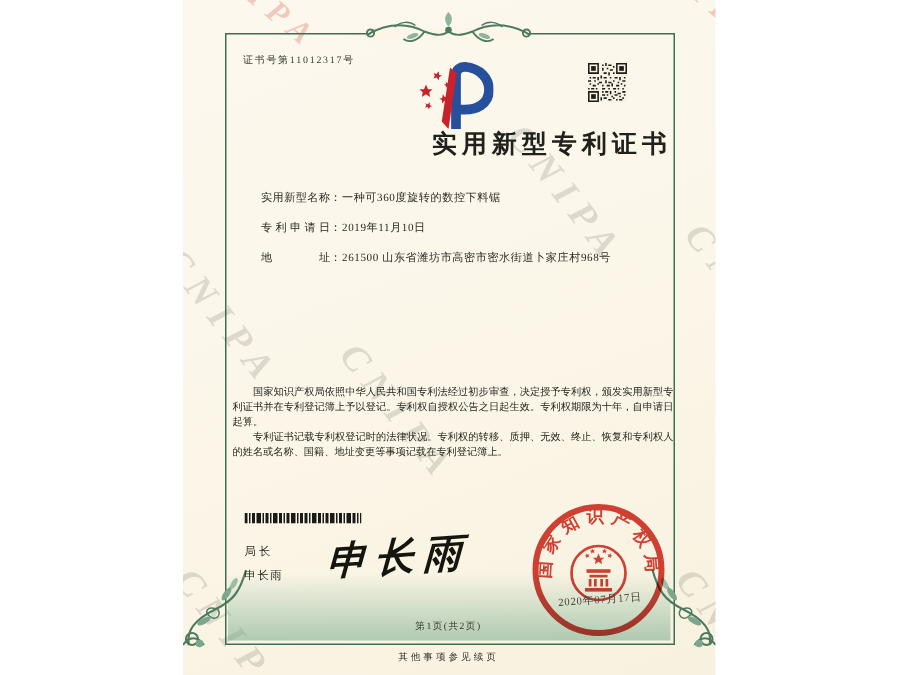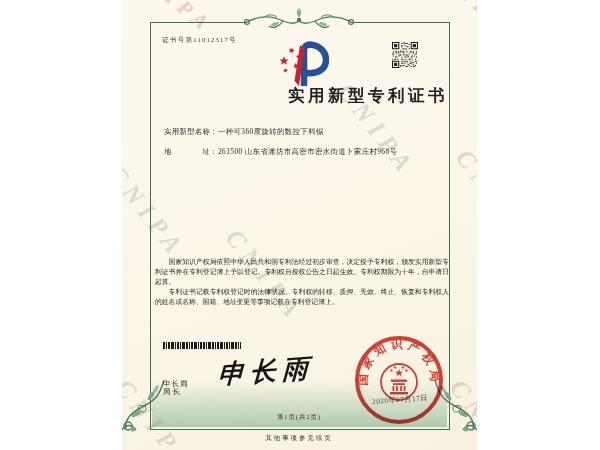--- a/index.html
+++ b/index.html
@@ -17,34 +17,34 @@
          border:1.6px solid #3d6f55;}
   #greenwash{position:absolute;left:30px;top:382px;width:295px;height:45px;
          background:linear-gradient(to bottom,rgba(141,186,156,0) 0%,rgba(141,186,156,0.38) 55%,rgba(116,168,138,0.55) 100%);}
   
   #cert-no{position:absolute;left:40px;top:36px;font-size:6.6px;letter-spacing:1.2px;color:#3a3a33;}
   #qr{position:absolute;left:270px;top:42px;width:26px;height:26px;}
   #logo{position:absolute;left:151px;top:40px;}
   #title{position:absolute;left:28px;top:85px;width:298px;text-align:right;
          font-size:16.5px;font-weight:700;letter-spacing:3.5px;color:#21211c;}
   
-  #fields{position:absolute;left:42px;top:122px;width:286px;}
+  #fields{position:absolute;left:52px;top:122px;width:286px;}
   .frow{height:20px;line-height:20px;font-size:7.4px;white-space:nowrap;}
   .flabel{display:inline-block;width:46px;text-align:justify;text-align-last:justify;
           vertical-align:top;}
   .fsep{display:inline-block;width:8px;}
   .fval{letter-spacing:0.4px;}
   .fgroup2{margin-left:12px;}
   
   #body-text{position:absolute;left:33px;top:257px;width:294px;font-size:6.8px;
              line-height:9.9px;text-align:justify;color:#262620;}
   #body-text p{margin:0;text-indent:2em;}
   
   #barcode{position:absolute;left:41px;top:342px;width:78px;height:7px;}
-  #director-label{position:absolute;left:41px;top:363px;font-size:7.6px;letter-spacing:2px;margin-top:24px;}
+  #director-label{position:absolute;left:41px;top:363px;font-size:7.6px;letter-spacing:2px;}
   #director-name{position:absolute;left:41px;top:379px;font-size:7.6px;letter-spacing:1px;}
   #signature{position:absolute;left:96px;top:354px;font-size:26px;font-weight:700;
              letter-spacing:6px;color:#15150f;transform:rotate(-4deg) skewX(-6deg);
              font-style:italic;white-space:nowrap;}
   #seal{position:absolute;left:229px;top:332px;width:96px;height:96px;
         mix-blend-mode:multiply;opacity:0.93;}
   #seal-date{position:absolute;left:231px;top:395px;width:94px;text-align:center;
              font-size:7.2px;color:#46463c;transform:rotate(-4deg);letter-spacing:0.5px;z-index:6;}
   #page-info{position:absolute;left:28px;top:413px;width:298px;text-align:center;
              font-size:6.4px;letter-spacing:1px;color:#33332c;}
@@ -141,20 +141,23 @@
       <use href="#st" transform="translate(23,26) scale(3.2) rotate(-14)" fill="#c8232c"></use>
       <use href="#st" transform="translate(12.5,30.5) scale(2.6) rotate(24)" fill="#c8232c"></use>
       <use href="#st" transform="translate(25,16.5) scale(2.1) rotate(-20)" fill="#c8232c"></use>
     </svg>
 
     <div id="title">实用新型专利证书</div>
 
     <div id="fields">
       <div class="frow">
         <span class="flabel">实用新型名称</span><span class="fsep">：</span><span class="fval">一种可360度旋转的数控下料锯</span>
+      </div>
+      <div class="frow">
+        <span class="flabel">专利申请日</span><span class="fsep">：</span><span class="fval">2019年11月10日</span>
       </div>
       <div class="frow">
         <span class="flabel">地址</span><span class="fsep">：</span><span class="fval">261500 山东省潍坊市高密市密水街道卜家庄村968号</span>
       </div>
     </div>
 
     <div id="body-text">
       <p>国家知识产权局依照中华人民共和国专利法经过初步审查，决定授予专利权，颁发实用新型专利证书并在专利登记簿上予以登记。专利权自授权公告之日起生效。专利权期限为十年，自申请日起算。</p>
       <p>专利证书记载专利权登记时的法律状况。专利权的转移、质押、无效、终止、恢复和专利权人的姓名或名称、国籍、地址变更等事项记载在专利登记簿上。</p>
     </div>

